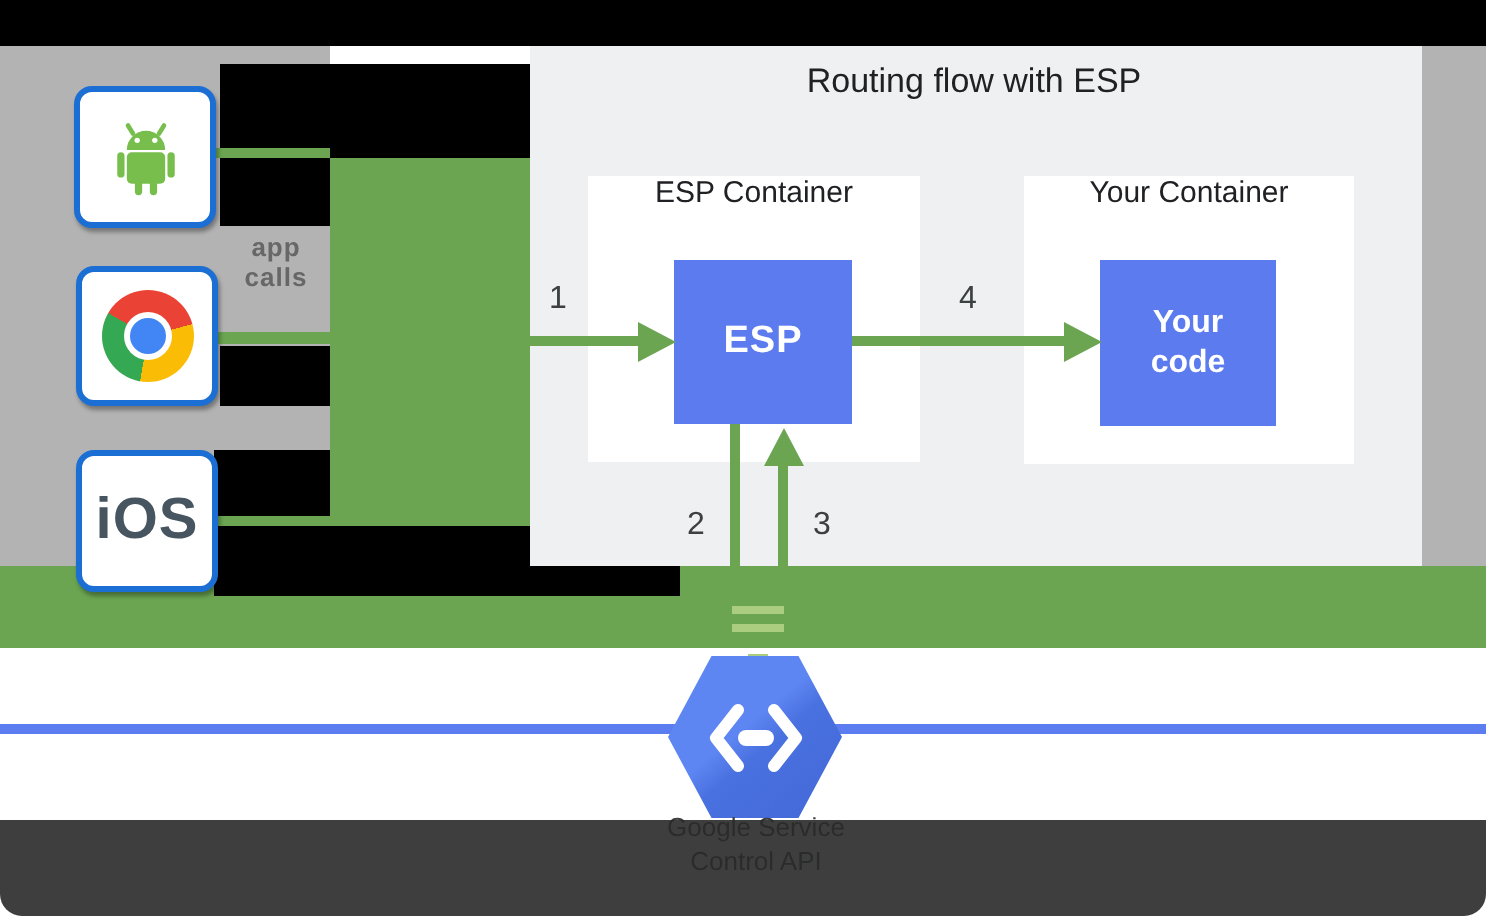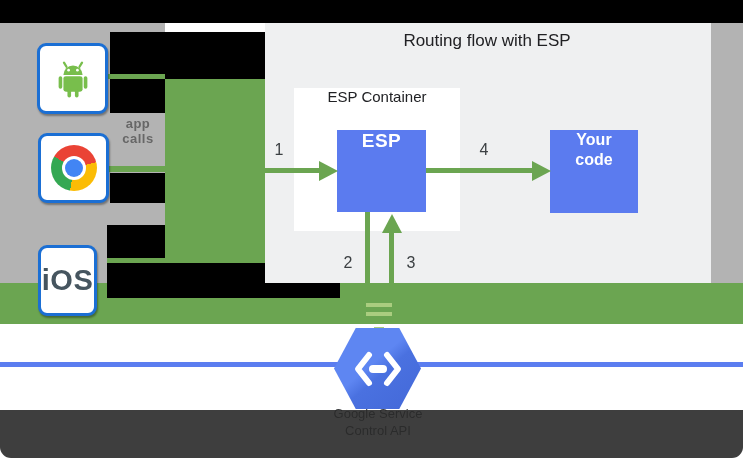--- a/index.html
+++ b/index.html
@@ -24,32 +24,32 @@
   .blk-b1{left:107px;top:263px;width:158px;height:35px;background:#000;}
   .blk-b2{left:265px;top:283px;width:75px;height:15px;background:#000;}
   .big-bar{left:165px;top:79px;width:100px;height:184px;background:var(--green);}
   .line-android{left:108px;top:74px;width:57px;height:5px;background:var(--green);}
   .line-chrome{left:109px;top:166px;width:56px;height:6px;background:var(--green);}
   .line-ios{left:107px;top:258px;width:58px;height:5px;background:var(--green);}
   
   .card{background:#fff;border:3px solid var(--card-border);border-radius:9px;box-shadow:1px 2px 2px rgba(0,0,0,0.35);display:flex;align-items:center;justify-content:center;box-sizing:border-box;}
   .card-android{left:37px;top:43px;width:71px;height:71px;}
   .card-chrome{left:38px;top:133px;width:71px;height:70px;}
-  .card-ios{left:38px;top:225px;width:59px;height:71px;margin-top:20px;}
+  .card-ios{left:38px;top:225px;width:71px;height:71px;}
   .ios-text{color:#46555f;font-size:29px;font-weight:bold;letter-spacing:0.5px;}
   .chrome-icon{position:relative;width:46px;height:46px;border-radius:50%;background:conic-gradient(from -60deg,#EA4335 0deg 135deg,#FBBC05 135deg 250deg,#34A853 250deg 360deg);}
   .chrome-ring{position:absolute;left:11px;top:11px;width:24px;height:24px;border-radius:50%;background:#fff;}
   .chrome-core{position:absolute;left:14px;top:14px;width:18px;height:18px;border-radius:50%;background:#4285F4;}
   
   .panel-title{left:265px;top:31px;width:444px;text-align:center;font-size:17px;color:#212124;}
   .container-box{background:#fff;text-align:center;}
   .esp-container{left:294px;top:88px;width:166px;height:143px;}
   .your-container{left:512px;top:88px;width:165px;height:144px;}
   .container-label{margin-top:0;font-size:15px;color:#202124;}
-  .chip{display:flex;justify-content:center;background:var(--blue-box);color:#fff;font-weight:bold;text-align:center;}
+  .chip{display:flex;align-items:center;justify-content:center;background:var(--blue-box);color:#fff;font-weight:bold;text-align:center;}
   .chip-esp{left:337px;top:130px;width:89px;height:82px;font-size:19px;letter-spacing:0.5px;}
   .chip-your{left:550px;top:130px;width:88px;height:83px;font-size:16px;line-height:20px;}
   
   .h-line{height:5px;background:var(--green);}
   .a1-line{left:265px;top:168px;width:57px;}
   .a1-head{left:319px;top:161px;width:0;height:0;border-top:10px solid transparent;border-bottom:10px solid transparent;border-left:19px solid var(--green);}
   .a4-line{left:426px;top:168px;width:108px;}
   .a4-head{left:532px;top:161px;width:0;height:0;border-top:10px solid transparent;border-bottom:10px solid transparent;border-left:19px solid var(--green);}
   .v-line{width:5px;background:var(--green);}
   .l2-line{left:365px;top:212px;height:86px;}
@@ -120,20 +120,23 @@
   </div>
   <div class="abs card card-ios">
     <span class="ios-text">iOS</span>
   </div>
 
   <div class="abs panel-title">Routing flow with ESP</div>
 
   <div class="abs container-box esp-container">
     <div class="container-label">ESP Container</div>
   </div>
+  <div class="abs container-box your-container">
+    <div class="container-label">Your Container</div>
+  </div>
 
   <div class="abs chip chip-esp">
     <span>ESP</span>
   </div>
   <div class="abs chip chip-your">
     <div>
       <div>Your</div>
       <div>code</div>
     </div>
   </div>

